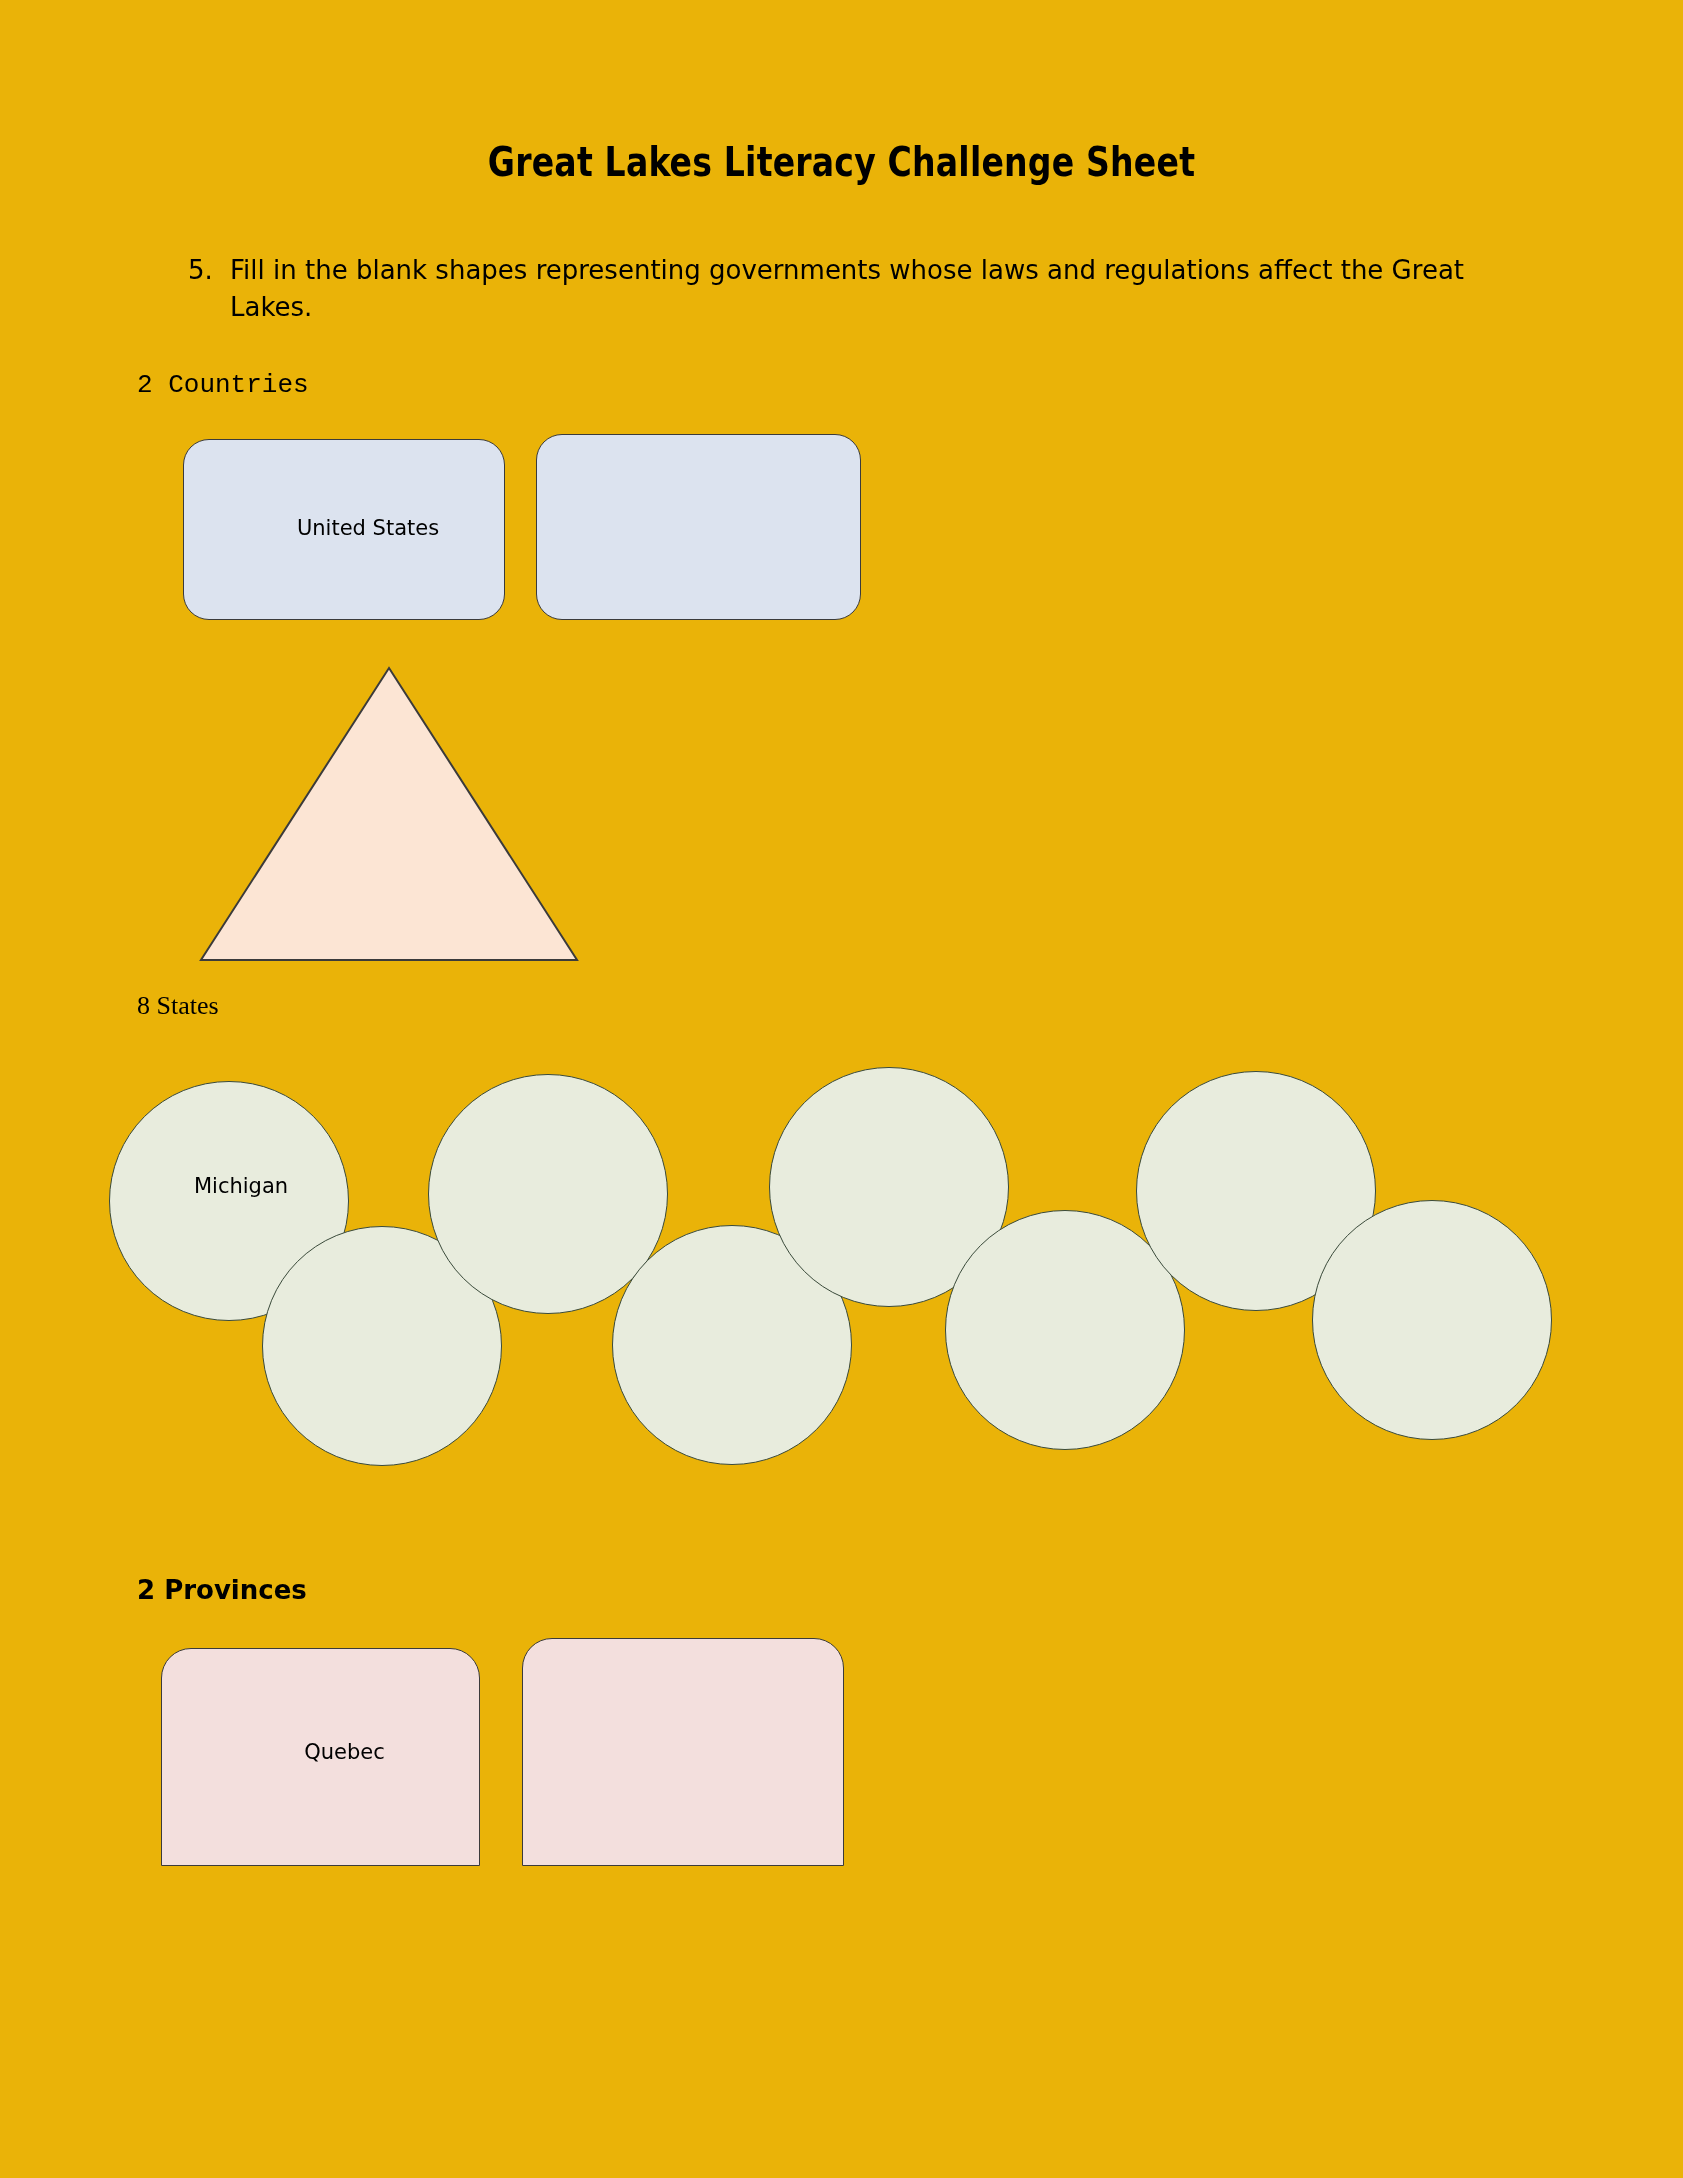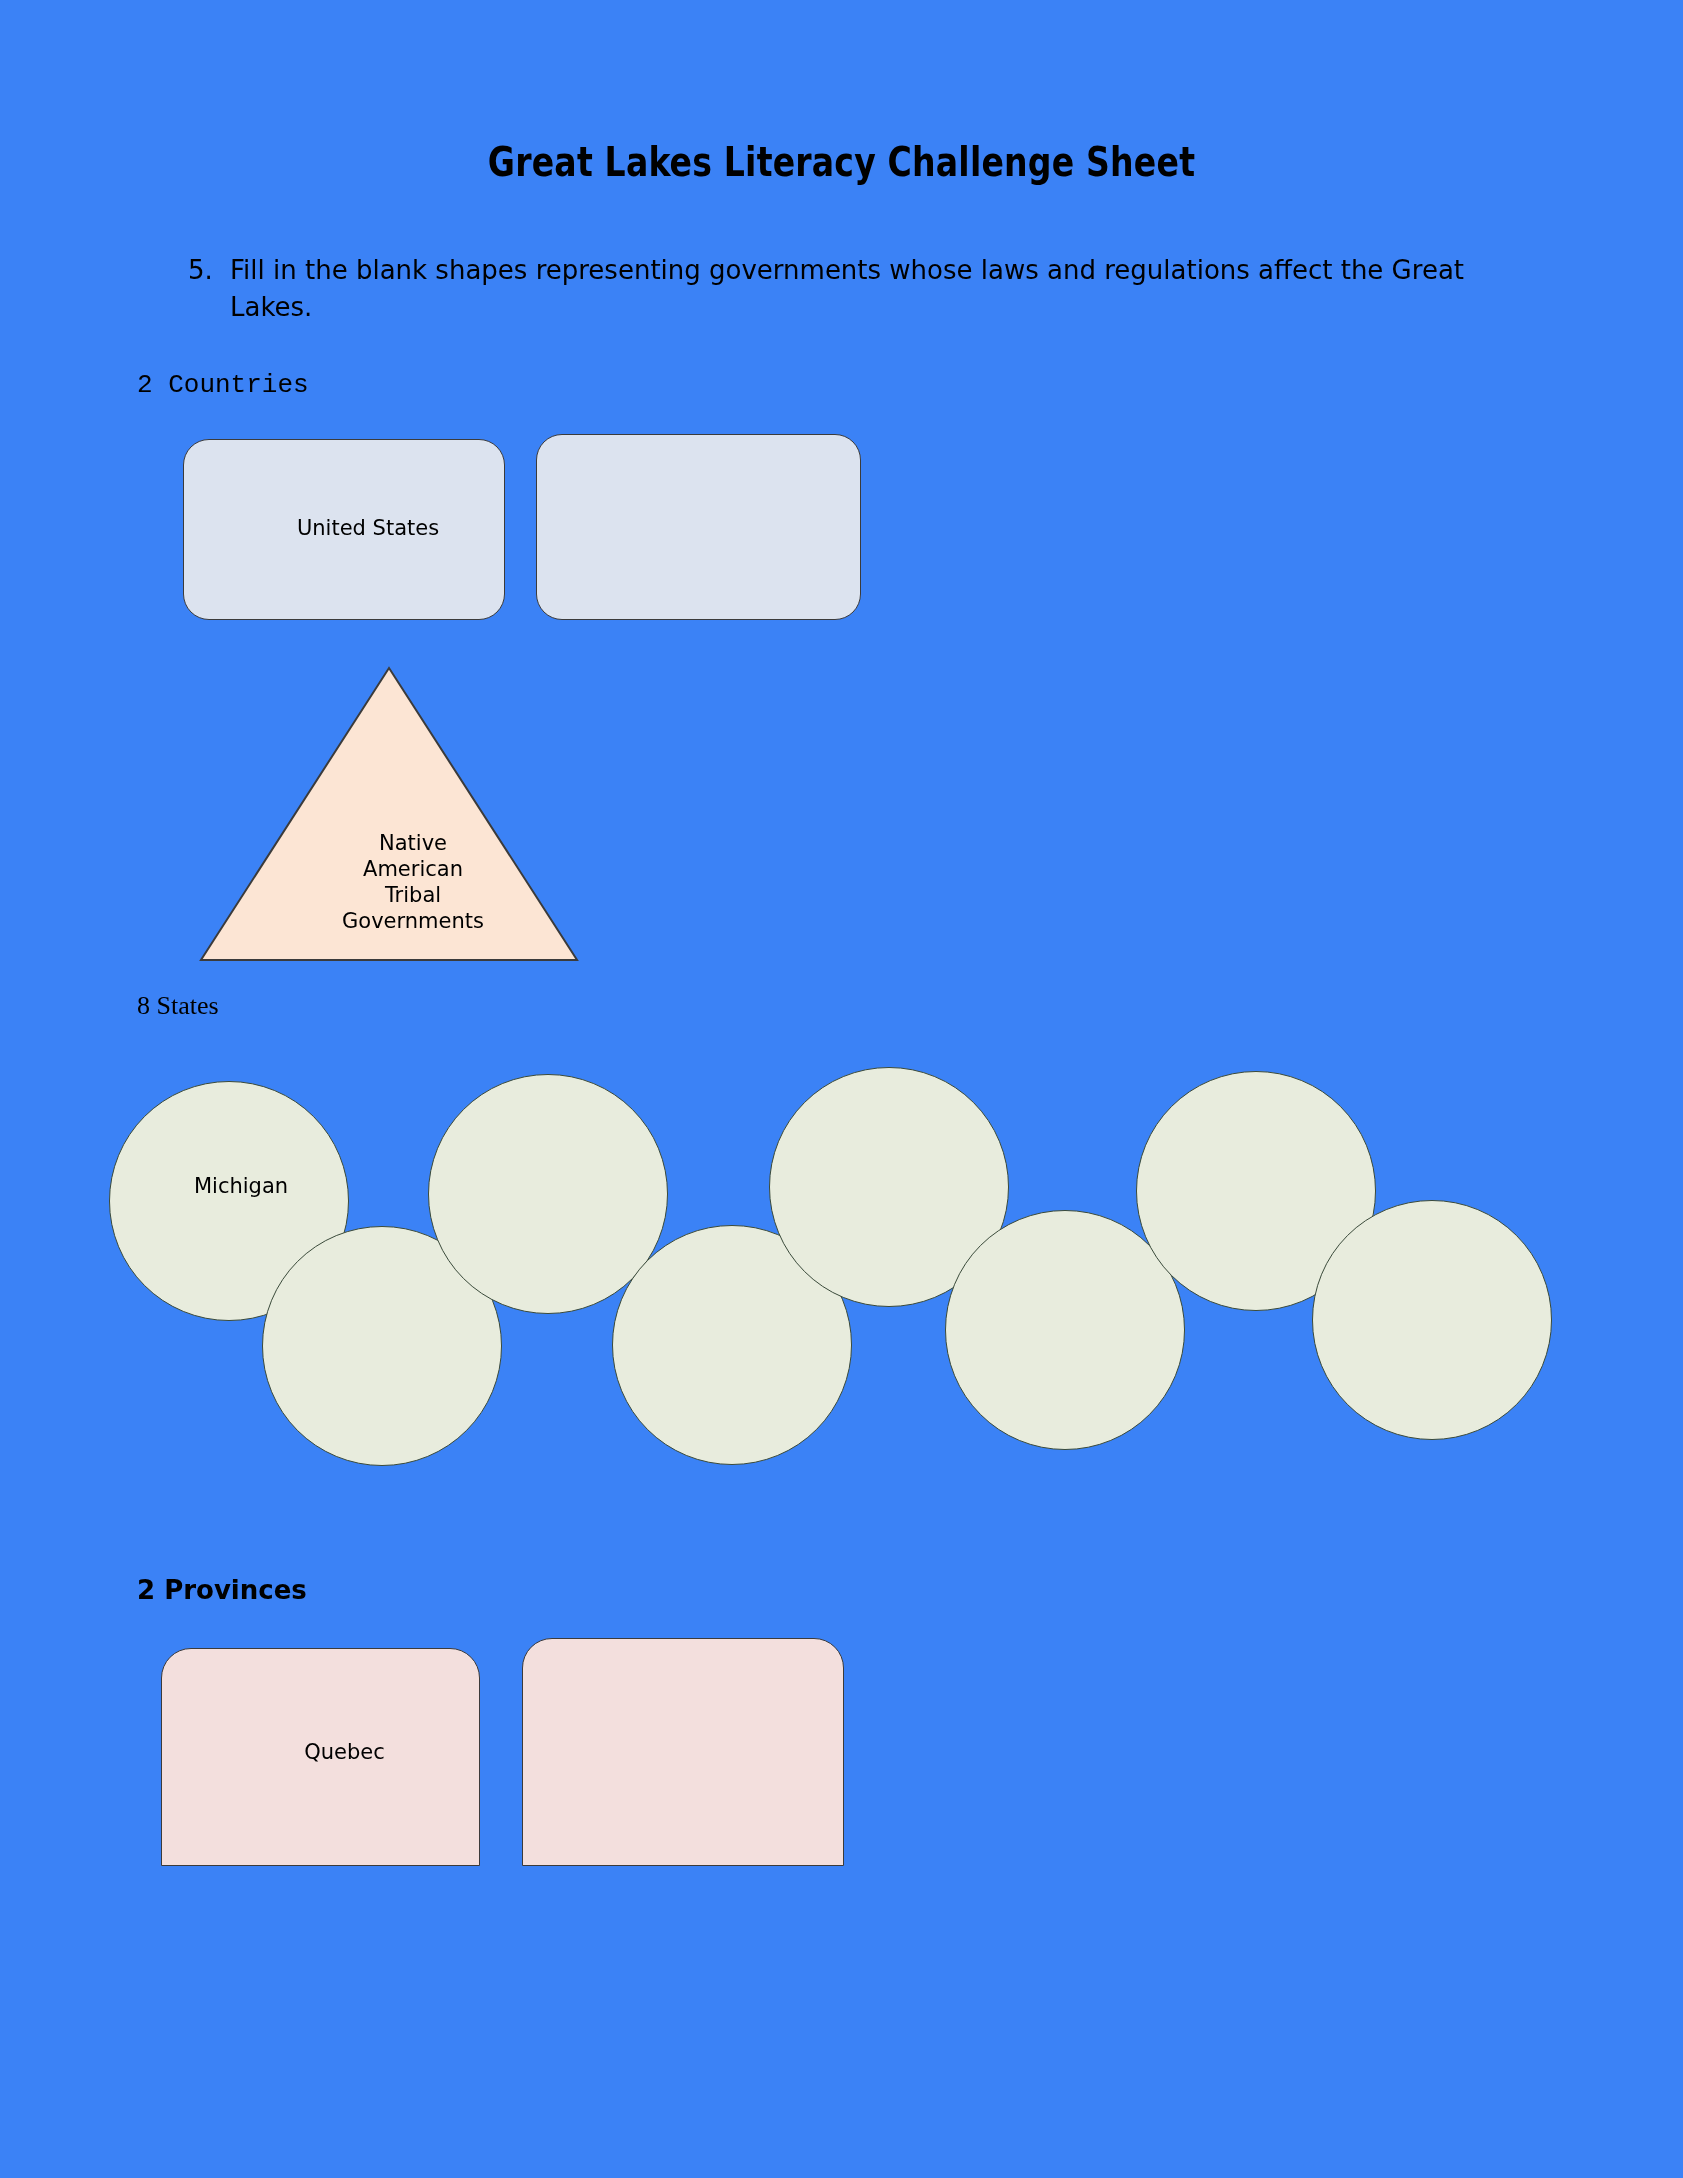--- a/index.html
+++ b/index.html
@@ -15,21 +15,21 @@
     font-family: "DejaVu Sans", "Liberation Sans", sans-serif;
     color: #000000;
     overflow: hidden;
   }
 
   .page {
     position: absolute;
     left: 0; top: 0;
     width: 1683px;
     height: 2178px;
-    background: #3b82f6;
+    background: #eab308;
   }
 
   
   .sheet-title {
     position: absolute;
     left: 0;
     top: 139px;
     width: 1683px;
     text-align: center;
     font-family: "DejaVu Sans Condensed", "Liberation Sans Narrow", "Liberation Sans", sans-serif;
@@ -173,24 +173,20 @@
   <div class="country-box" id="country-box-1"></div>
   <div class="shape-label" id="country-label-1">United States</div>
 
   <div class="country-box" id="country-box-2"></div>
 
   <div class="triangle-wrap">
     <svg width="386" height="302" viewBox="0 0 390 305">
       <polygon points="195,5 385,300 5,300" fill="#fce5d4" stroke="#3b3b3b" stroke-width="2"></polygon>
     </svg>
   </div>
-  <div class="shape-label" id="tribal-label">Native
-American
-Tribal
-Governments</div>
 
   <div class="section-heading" id="heading-states">8 States</div>
 
   <div class="state-circle" id="state-circle-1"></div>
   <div class="state-circle" id="state-circle-2"></div>
   <div class="state-circle" id="state-circle-3"></div>
   <div class="state-circle" id="state-circle-4"></div>
   <div class="state-circle" id="state-circle-5"></div>
   <div class="state-circle" id="state-circle-6"></div>
   <div class="state-circle" id="state-circle-7"></div>

